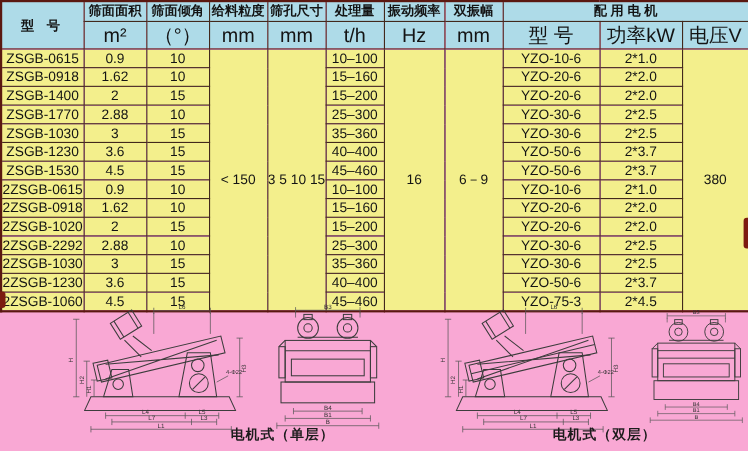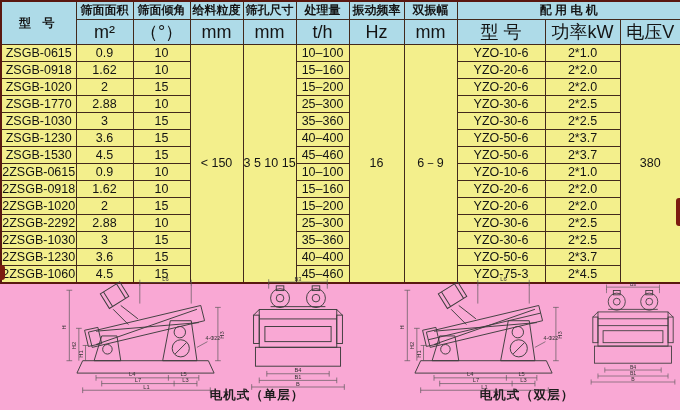--- a/index.html
+++ b/index.html
@@ -23,21 +23,21 @@
   
   .drawings { position:absolute; left:0; top:275px; width:680px; height:135px; }
   .drawings svg { position:absolute; }
   svg.side-a  { left:50px;  top:0; width:192px; height:120px; }
   svg.front-a { left:246px; top:0; width:104px; height:120px; }
   svg.side-b  { left:388px; top:0; width:192px; height:120px; }
   svg.front-b { left:586px; top:0; width:94px;  height:120px; }
   .caption { position:absolute; top:112px; width:170px; text-align:center;
     font-weight:bold; font-size:12.5px; color:#1c1c1c; letter-spacing:1px; }
   .caption.c1 { left:172px; }
-  .caption.c2 { left:442px; }
+  .caption.c2 { left:427px;text-align:right; }
 
   .sketch { stroke:#3c3c3c; stroke-width:1; fill:none; }
   .sketch text { stroke:none; fill:#333; font-size:6px; font-family:"Liberation Sans",sans-serif; }
   .dim { stroke:#555; stroke-width:0.7; }
 
   .artifact { position:absolute; background:#7c1b10; }
   .art1 { left:0; top:265px; width:5px; height:15px; border-radius:0 3px 3px 0; }
   .art2 { right:0; top:198px; width:4px; height:28px; border-radius:3px 0 0 3px; }
 </style>
 </head>
@@ -106,21 +106,21 @@
       </tr>
       <tr>
           <td>ZSGB-0918</td>
           <td>1.62</td>
           <td>10</td>
           <td>15–160</td>
           <td>YZO-20-6</td>
           <td>2*2.0</td>
         </tr>
       <tr>
-          <td>ZSGB-1020</td>
+          <td>ZSGB-1400</td>
           <td>2</td>
           <td>15</td>
           <td>15–200</td>
           <td>YZO-20-6</td>
           <td>2*2.0</td>
         </tr>
       <tr>
           <td>ZSGB-1770</td>
           <td>2.88</td>
           <td>10</td>

